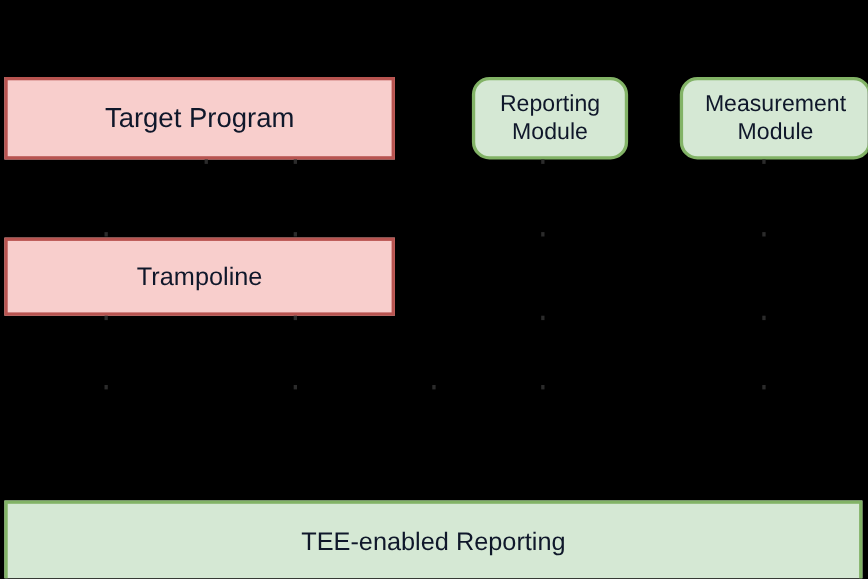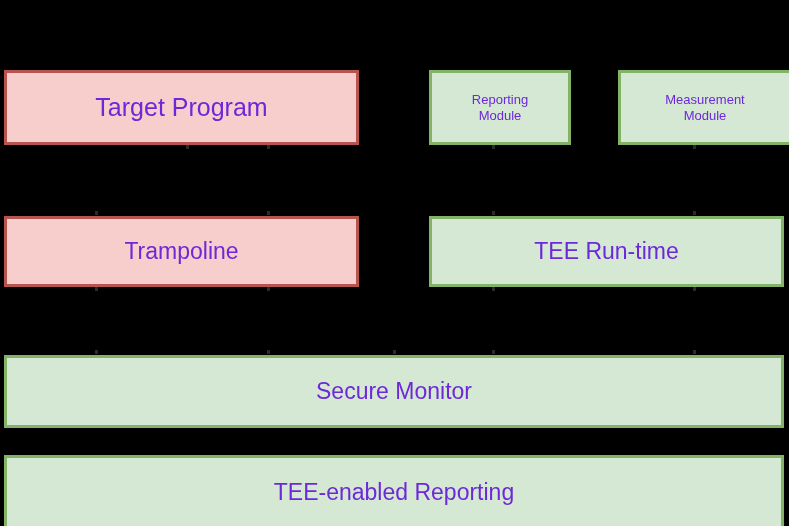--- a/index.html
+++ b/index.html
@@ -20,40 +20,40 @@
   }
   .node {
     position: absolute;
     box-sizing: border-box;
     display: flex;
     align-items: center;
     justify-content: center;
     text-align: center;
     border-style: solid;
     border-width: 3px;
-    color: #6d28d9;
+    color: #0f172a;
     line-height: 1.18;
     -webkit-font-smoothing: antialiased;
   }
   .node-label {
     display: block;
     padding: 0 6px;
     white-space: pre-line;
   }
   .fill-pink {
     background: #f8cecc;
     border-color: #b85450;
   }
   .fill-green {
     background: #d5e8d4;
     border-color: #82b366;
   }
   .size-lg  { font-size: 25px; }
   .size-md  { font-size: 23px; }
-  .size-sm  { font-size: 13px; }
+  .size-sm  { font-size: 21px; border-radius: 16px; }
 
   
   .connector-stub {
     position: absolute;
     width: 3px;
     height: 4px;
     background: #2b2b2b;
   }
 </style>
 </head>
@@ -67,26 +67,20 @@
       <span class="node-label">Reporting
 Module</span>
     </div>
     <div class="node fill-green size-sm" style="left: 618px; top: 70px; width: 174px; height: 75px;">
       <span class="node-label">Measurement
 Module</span>
     </div>
     <div class="node fill-pink size-md" style="left: 4px; top: 216px; width: 355px; height: 71px;">
       <span class="node-label">Trampoline</span>
     </div>
-    <div class="node fill-green size-md" style="left: 429px; top: 216px; width: 355px; height: 71px;">
-      <span class="node-label">TEE Run-time</span>
-    </div>
-    <div class="node fill-green size-md" style="left: 4px; top: 355px; width: 780px; height: 73px;">
-      <span class="node-label">Secure Monitor</span>
-    </div>
     <div class="node fill-green size-md" style="left: 4px; top: 455px; width: 780px; height: 75px;">
       <span class="node-label">TEE-enabled Reporting</span>
     </div>
     <div class="connector-stub" style="left: 186px; top: 145px;"></div>
     <div class="connector-stub" style="left: 267px; top: 145px;"></div>
     <div class="connector-stub" style="left: 492px; top: 145px;"></div>
     <div class="connector-stub" style="left: 693px; top: 145px;"></div>
     <div class="connector-stub" style="left: 95px; top: 211px;"></div>
     <div class="connector-stub" style="left: 267px; top: 211px;"></div>
     <div class="connector-stub" style="left: 492px; top: 211px;"></div>

